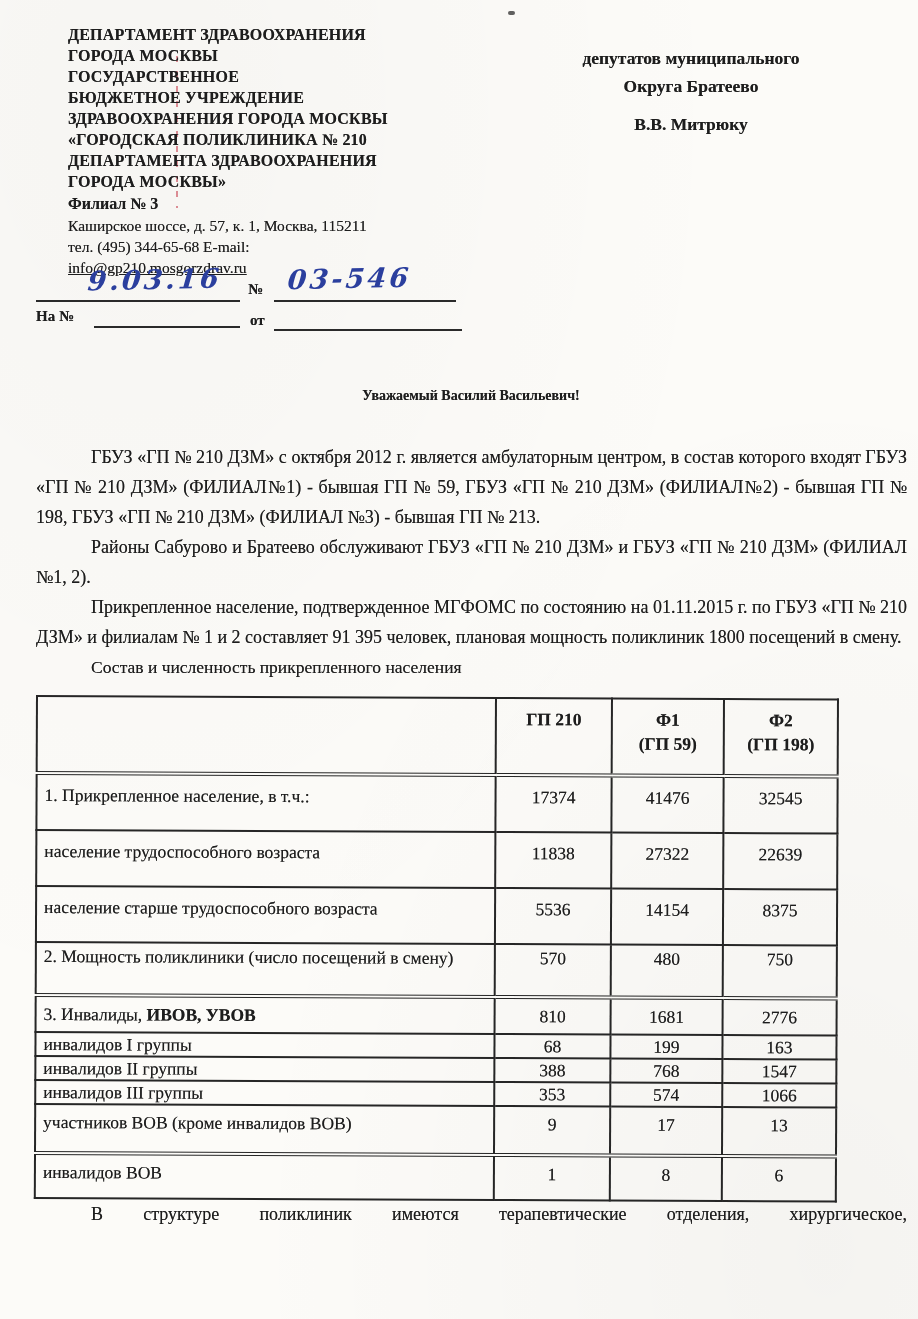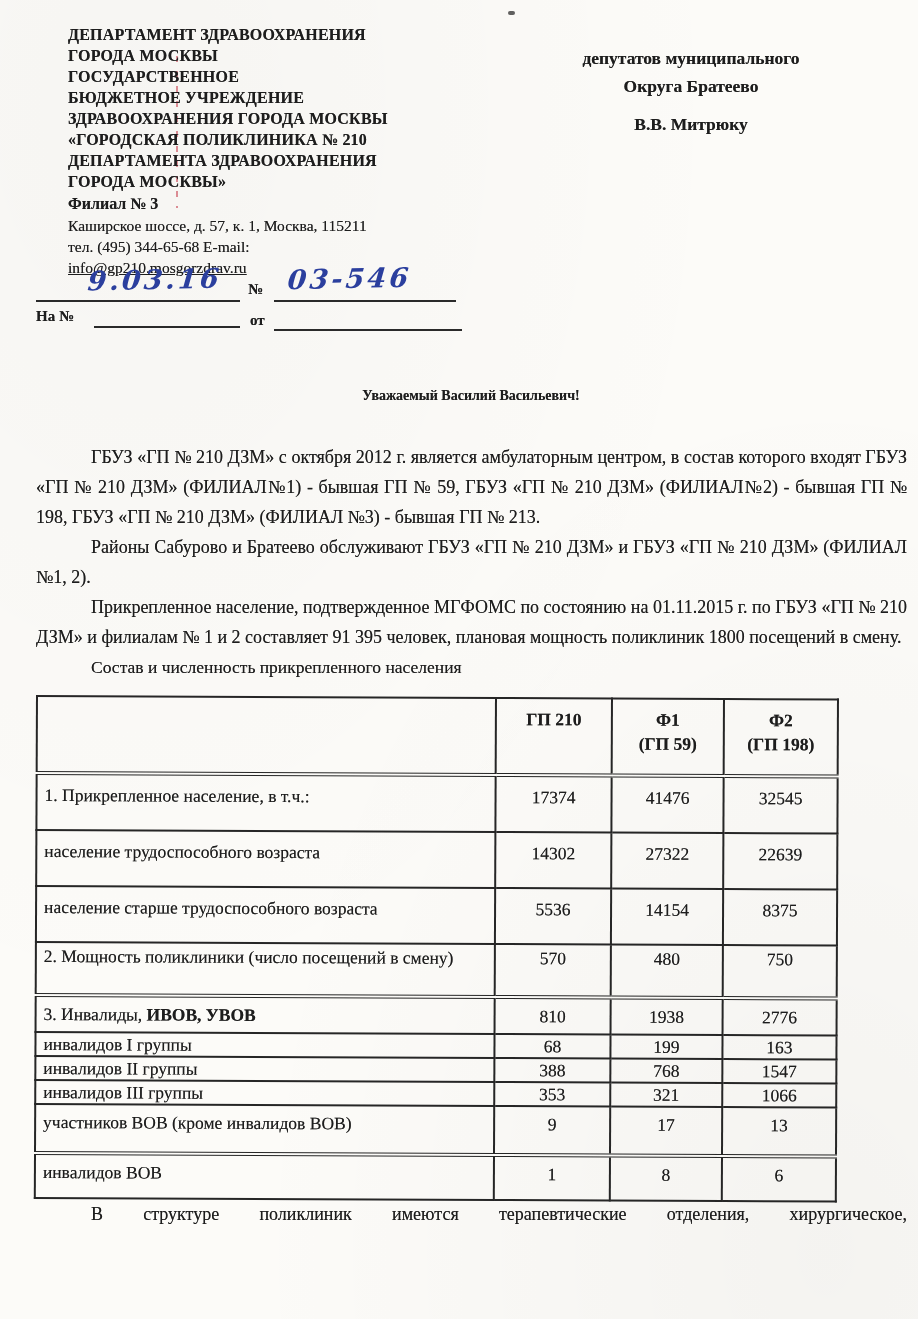--- a/index.html
+++ b/index.html
@@ -137,58 +137,58 @@
             <th><span>Ф2</span><br><span>(ГП 198)</span></th>
           </tr>
           <tr class="h-tall dbl">
             <td>1. Прикрепленное население, в т.ч.:</td>
             <td class="num">17374</td>
             <td class="num">41476</td>
             <td class="num">32545</td>
           </tr>
           <tr class="h-tall">
             <td>население трудоспособного возраста</td>
-            <td class="num">14302</td>
+            <td class="num">11838</td>
             <td class="num">27322</td>
             <td class="num">22639</td>
           </tr>
           <tr class="h-tall">
             <td>население старше трудоспособного возраста</td>
             <td class="num">5536</td>
             <td class="num">14154</td>
             <td class="num">8375</td>
           </tr>
           <tr class="h-mid">
             <td>2. Мощность поликлиники (число посещений в смену)</td>
             <td class="num">570</td>
             <td class="num">480</td>
             <td class="num">750</td>
           </tr>
           <tr class="h-row5 dbl">
             <td><span>3. Инвалиды,</span> <span class="lblbold">ИВОВ, УВОВ</span></td>
             <td class="num">810</td>
-            <td class="num">1938</td>
+            <td class="num">1681</td>
             <td class="num">2776</td>
           </tr>
           <tr class="h-short">
             <td>инвалидов I группы</td>
             <td class="num">68</td>
             <td class="num">199</td>
             <td class="num">163</td>
           </tr>
           <tr class="h-short">
             <td>инвалидов II группы</td>
             <td class="num">388</td>
             <td class="num">768</td>
             <td class="num">1547</td>
           </tr>
           <tr class="h-short">
             <td>инвалидов III группы</td>
             <td class="num">353</td>
-            <td class="num">321</td>
+            <td class="num">574</td>
             <td class="num">1066</td>
           </tr>
           <tr class="h-end1">
             <td>участников ВОВ (кроме инвалидов ВОВ)</td>
             <td class="num">9</td>
             <td class="num">17</td>
             <td class="num">13</td>
           </tr>
           <tr class="h-end2 dbl">
             <td>инвалидов ВОВ</td>

